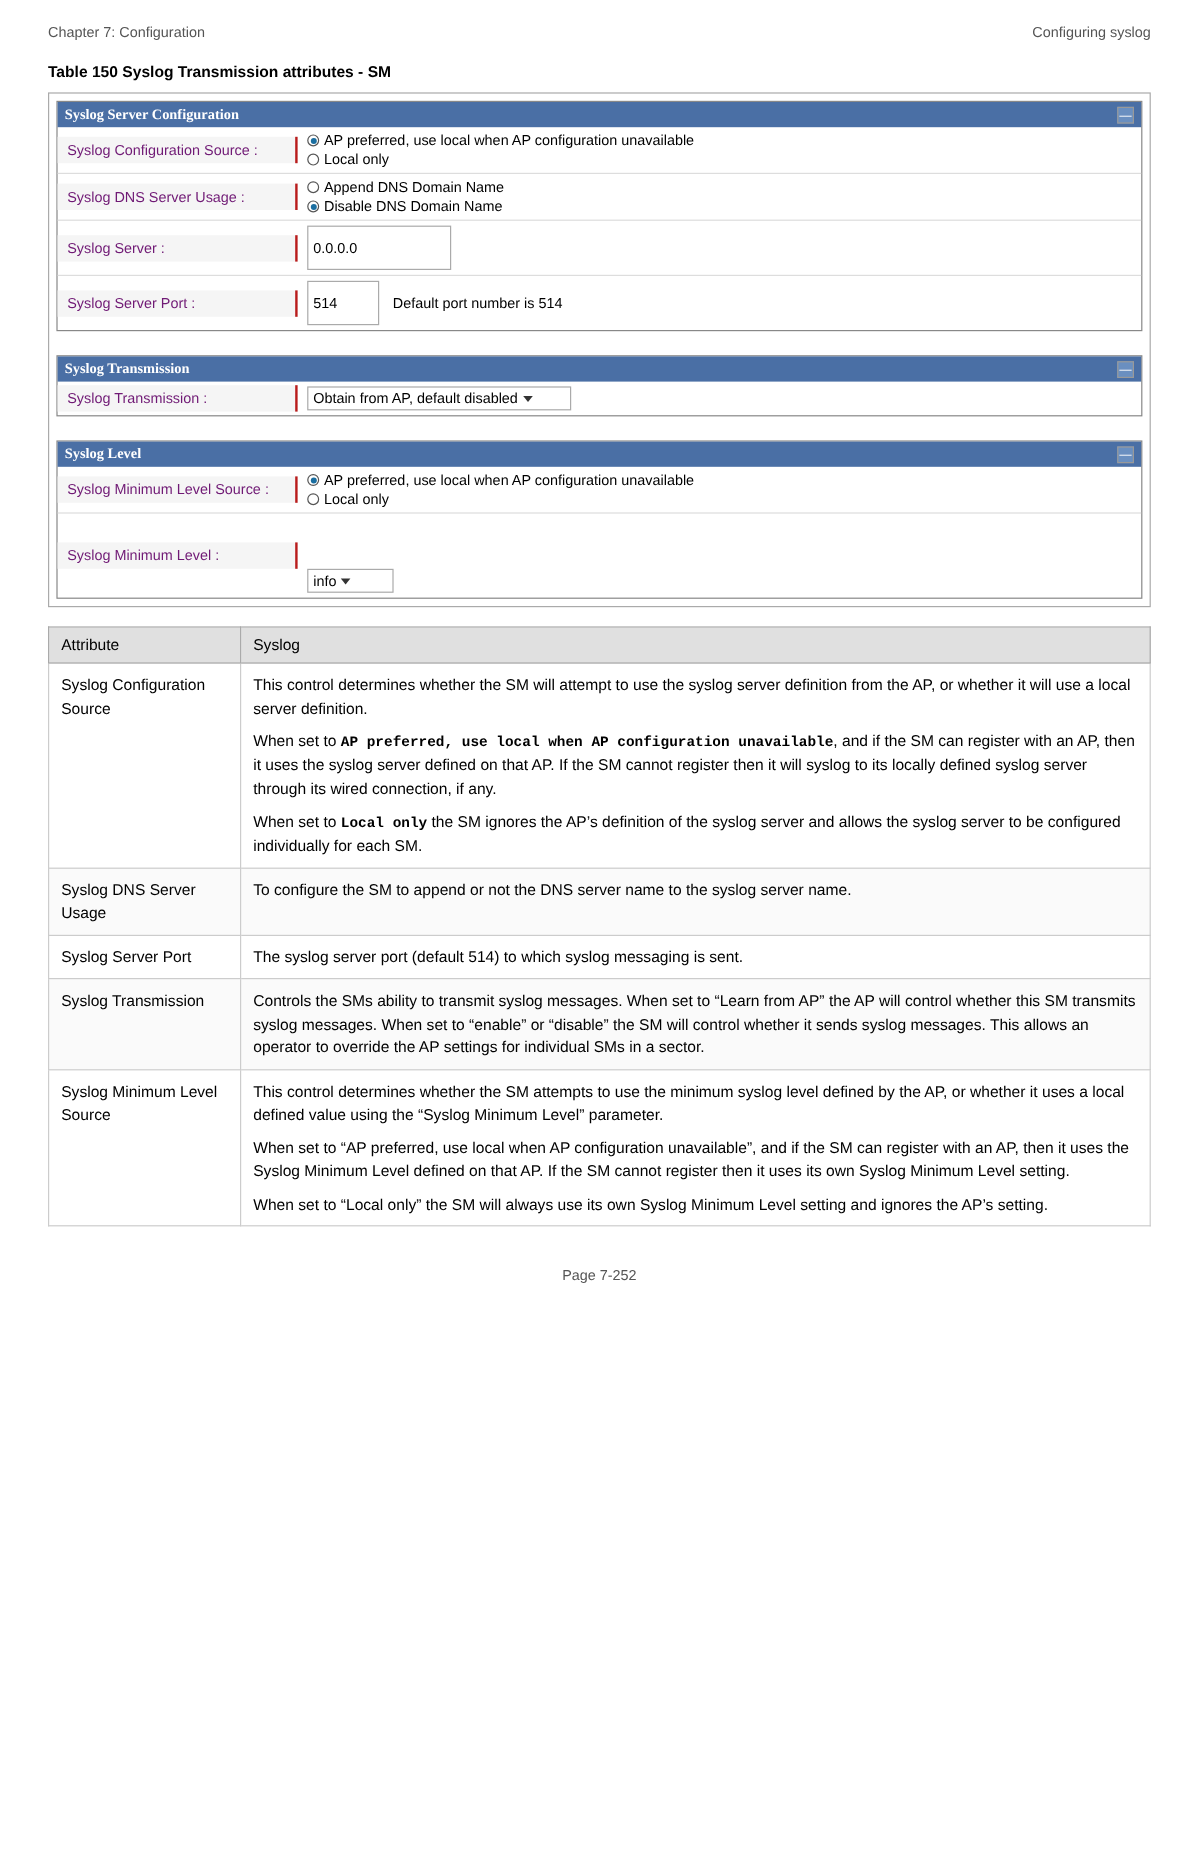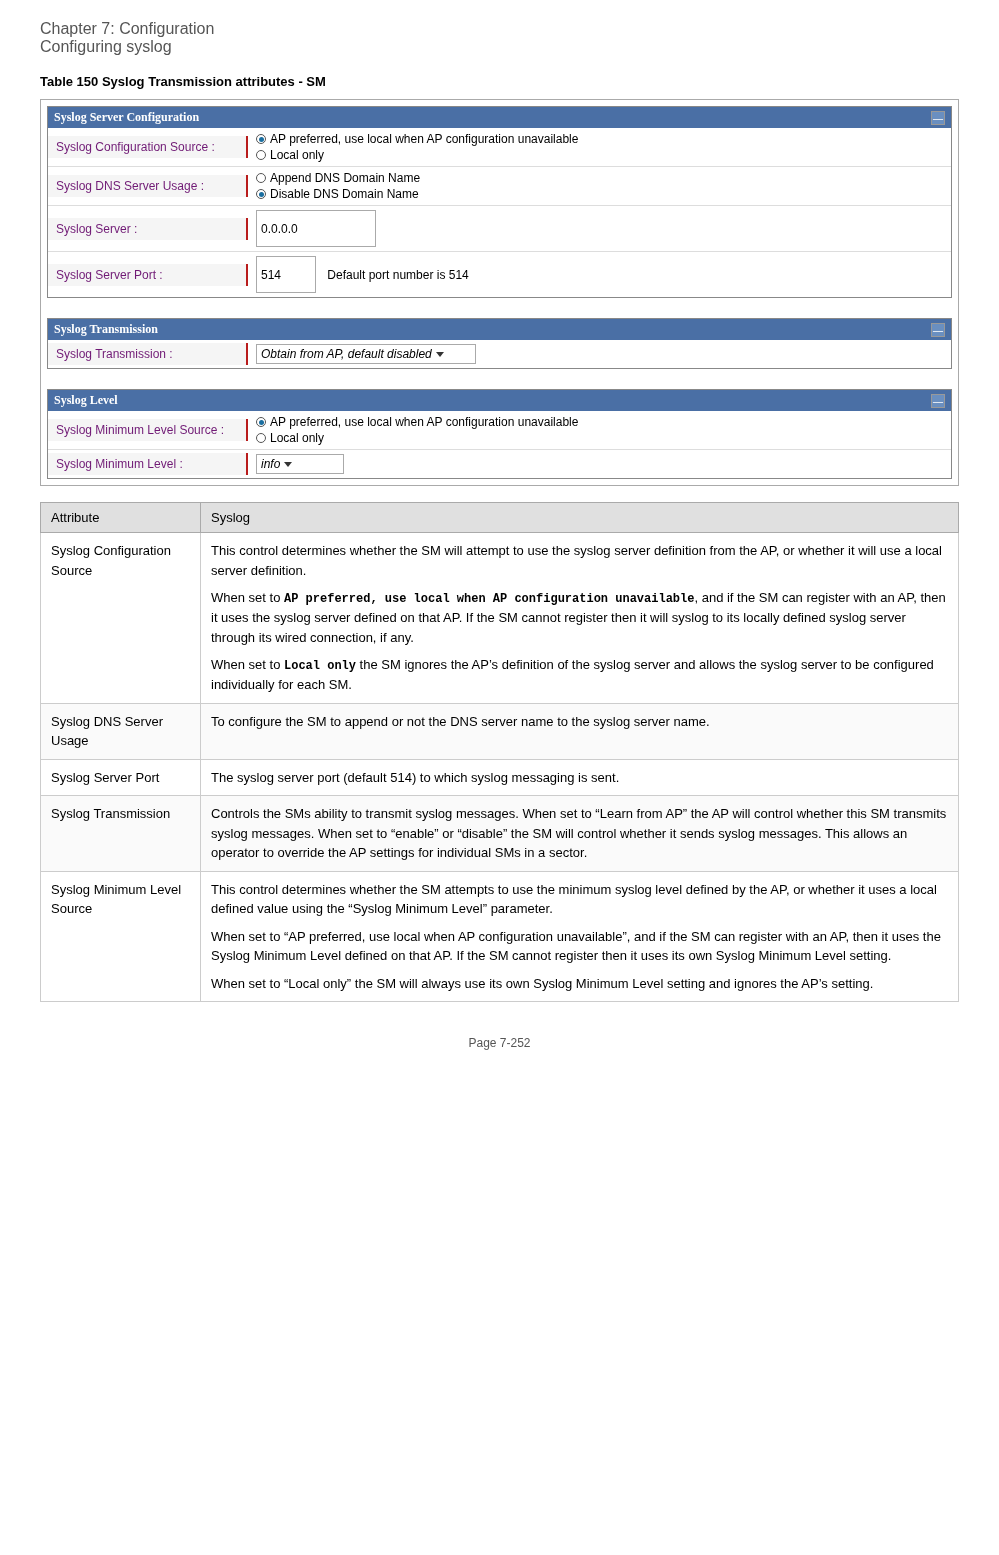--- a/index.html
+++ b/index.html
@@ -9,24 +9,23 @@
       color: #000;
       background: #fff;
       width: 999px;
       min-height: 1555px;
       padding: 20px 40px 40px 40px;
     }
 
     .page-header {
       display: flex;
       justify-content: space-between;
-      font-size: 16px;
+      font-size: 12px;
       color: #555;
       margin-bottom: 18px;
-      flex-direction: column;
     }
 
     .table-title {
       font-size: 13px;
       font-weight: bold;
       margin-bottom: 10px;
     }
     .table-title span.label {
       font-weight: bold;
     }
@@ -135,21 +134,20 @@
 
     .ui-select {
       border: 1px solid #aaa;
       background: #fff;
       padding: 2px 4px;
       font-size: 12px;
       height: 20px;
       display: inline-flex;
       align-items: center;
       gap: 4px;
-      font-style: italic;
     }
 
     .ui-select-arrow {
       border-left: 4px solid transparent;
       border-right: 4px solid transparent;
       border-top: 5px solid #333;
       display: inline-block;
     }
 
     
@@ -317,21 +315,21 @@
             <div class="radio-dot"></div>
             <span>Local only</span>
           </div>
         </div>
       </div>
     </div>
 
     <div class="ui-row">
       <div class="ui-label">Syslog Minimum Level :</div>
       <div class="ui-value">
-        <div class="ui-select" style="width:88px;">
+        <div class="ui-select" style="width:72px;margin-top:42px;">
           <span>info</span>
           <span class="ui-select-arrow"></span>
         </div>
       </div>
     </div>
   </div>
 
 </div>
 
 <table class="data-table">

